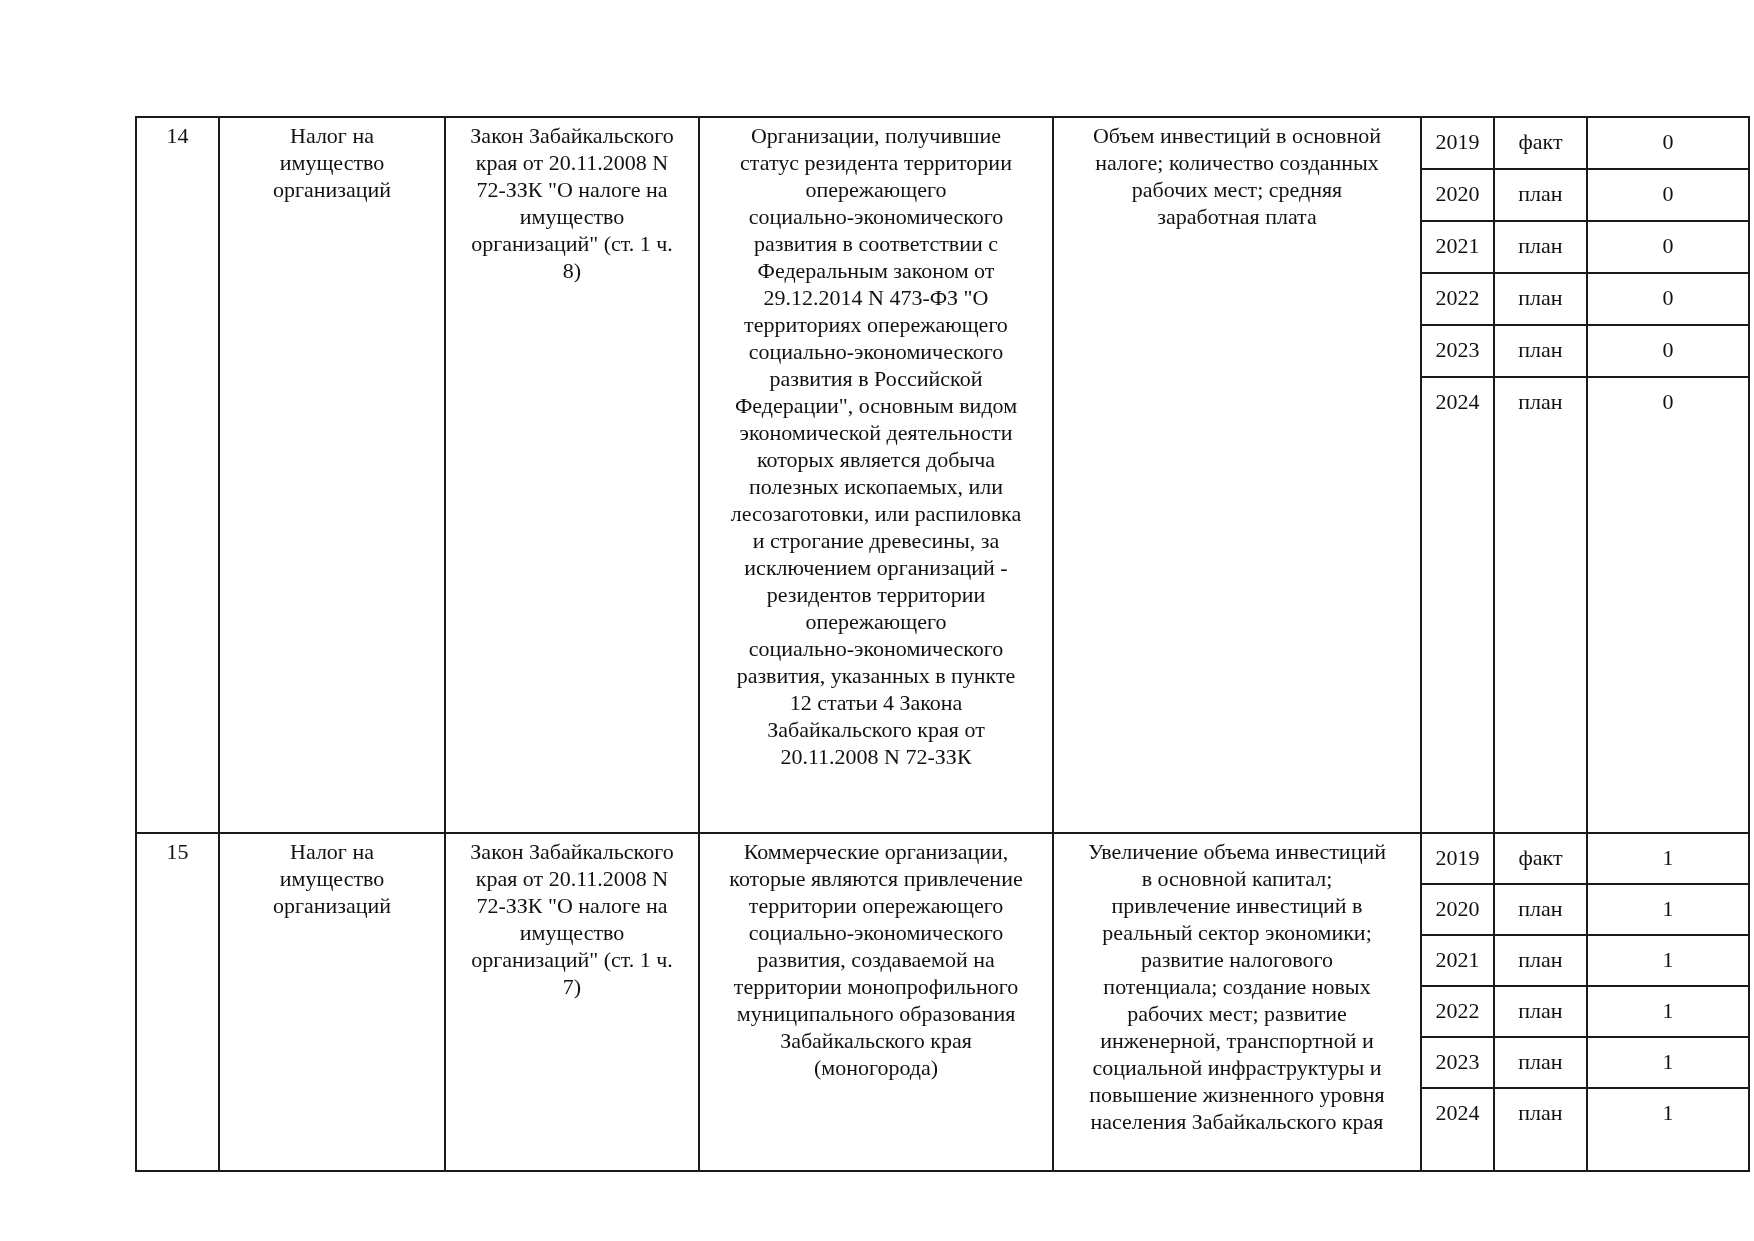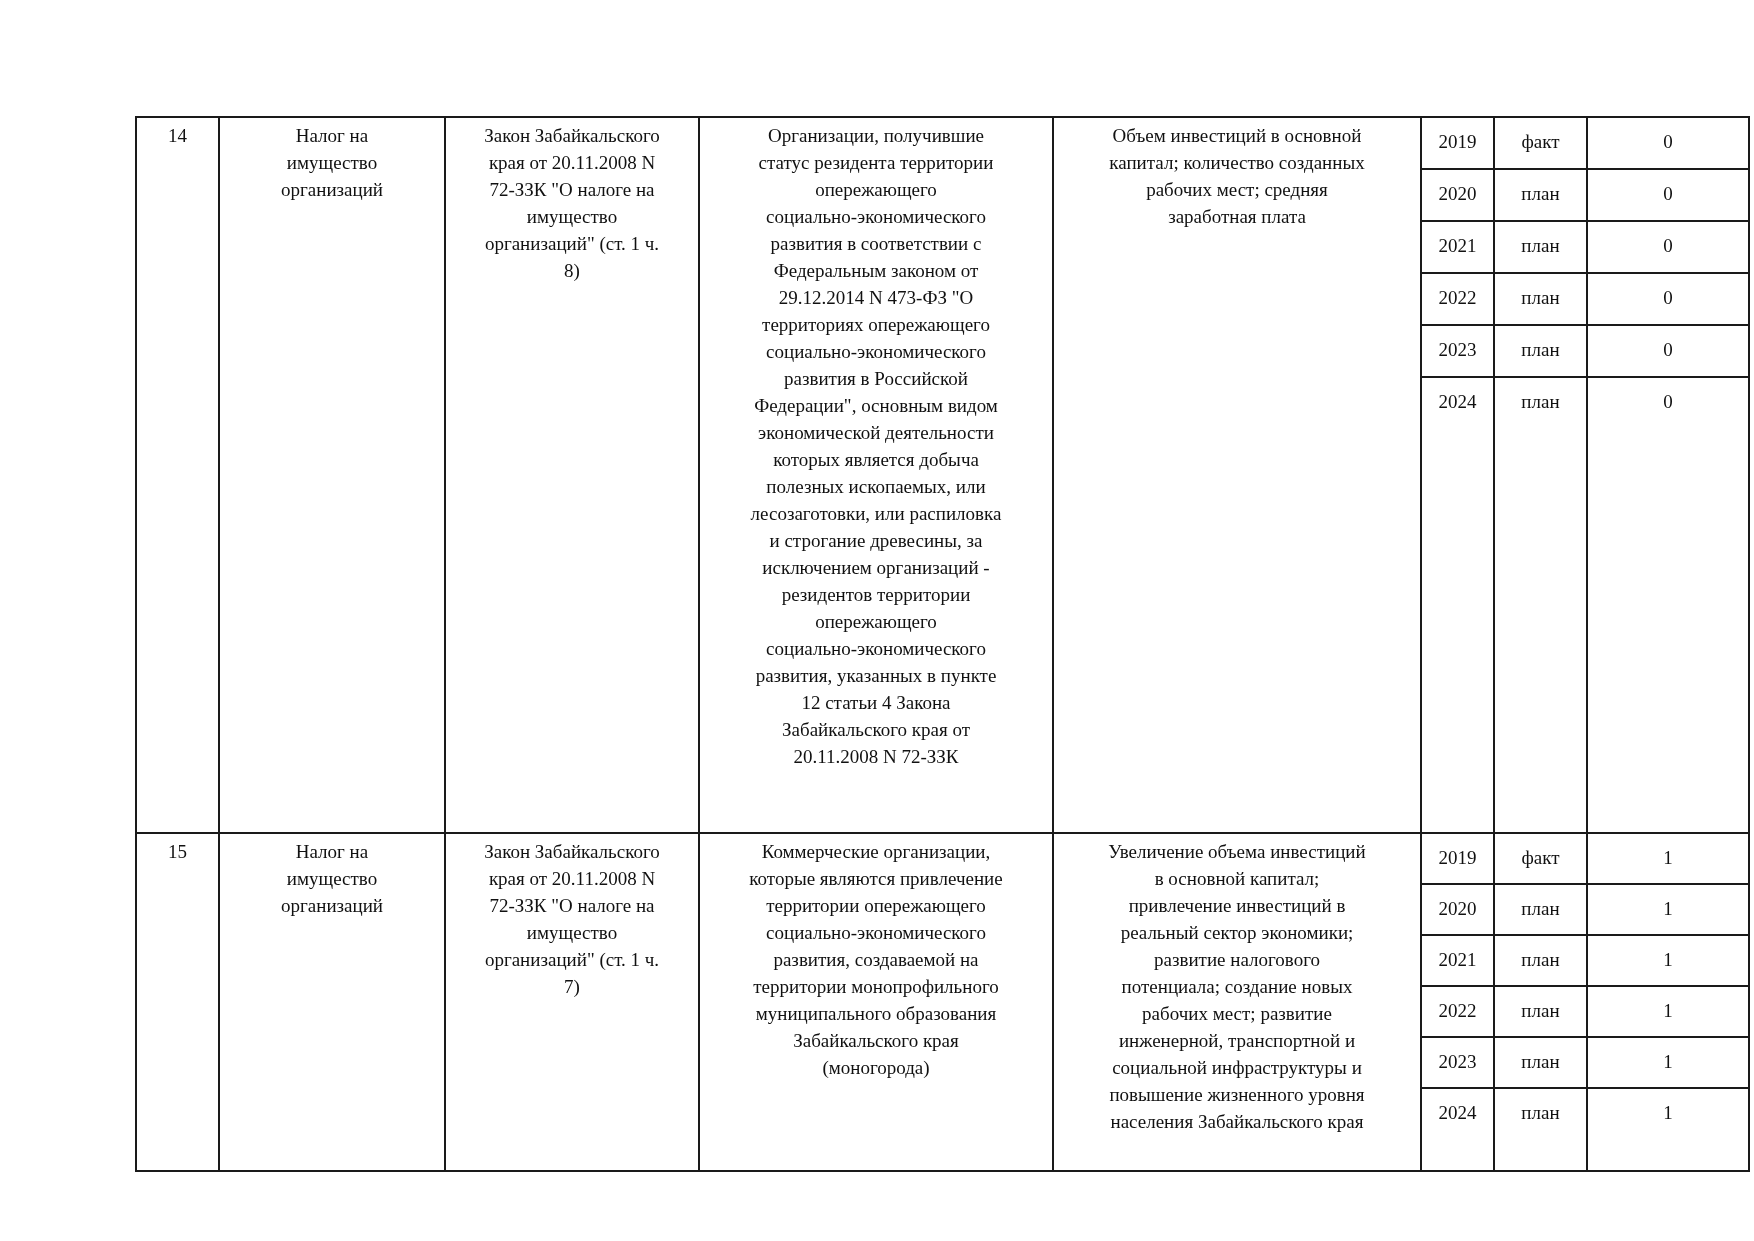--- a/index.html
+++ b/index.html
@@ -14,21 +14,21 @@
     font-family: "Liberation Serif", "DejaVu Serif", serif;
     color: #111111;
   }
   .doc-table {
     position: absolute;
     left: 135px;
     top: 116px;
     width: 1613px;
     border-collapse: collapse;
     table-layout: fixed;
-    font-size: 19px;
+    font-size: 22px;
     line-height: 27px;
   }
   .doc-table td {
     border: 2px solid #1a1a1a;
     text-align: center;
     vertical-align: top;
     overflow: hidden;
   }
   
   td.big {
@@ -91,21 +91,21 @@
 и строгание древесины, за
 исключением организаций -
 резидентов территории
 опережающего
 социально-экономического
 развития, указанных в пункте
 12 статьи 4 Закона
 Забайкальского края от
 20.11.2008 N 72-ЗЗК</td>
       <td class="big" rowspan="6">Объем инвестиций в основной
-капитал; количество созданных
+налоге; количество созданных
 рабочих мест; средняя
 заработная плата</td>
       <td class="sub">2019</td>
       <td class="sub">факт</td>
       <td class="sub">0</td>
     </tr>
     <tr class="p-row">
       <td class="sub">2020</td>
       <td class="sub">план</td>
       <td class="sub">0</td>

